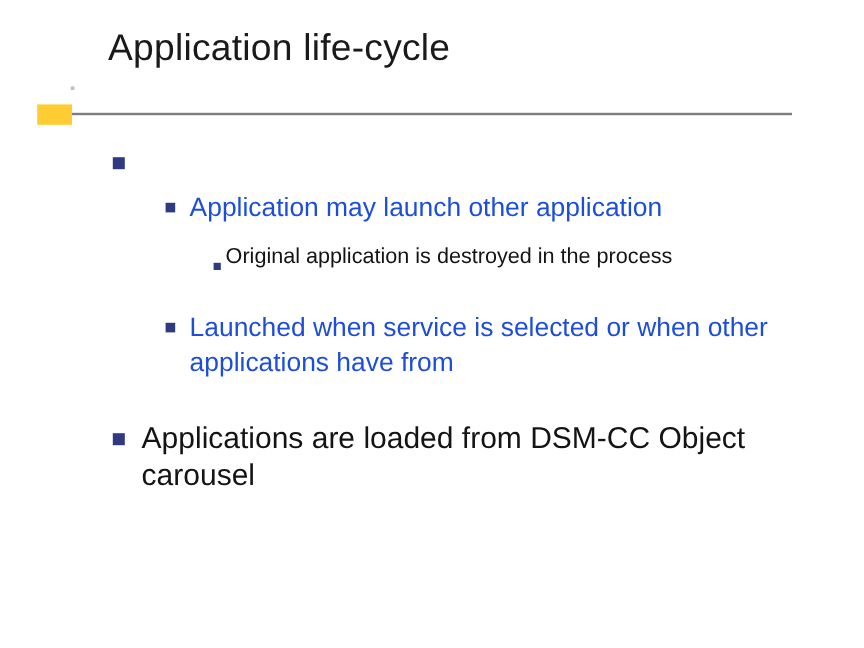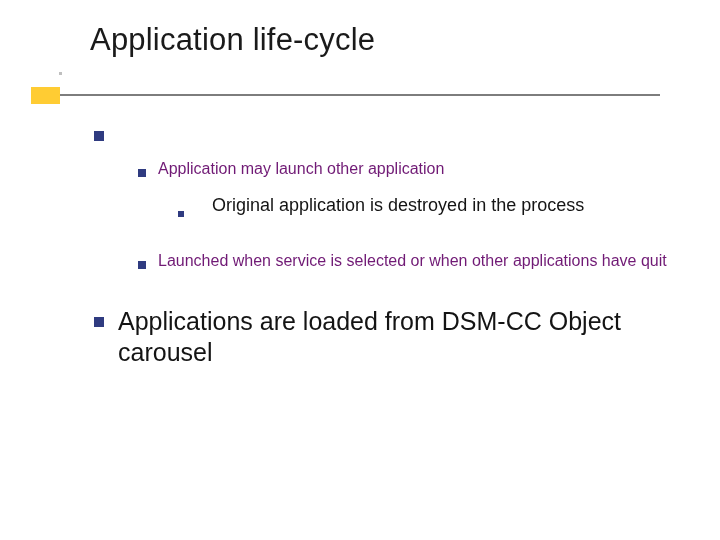--- a/index.html
+++ b/index.html
@@ -83,32 +83,32 @@
   .lvl2 {
     margin: 18px 0 0 44px;
   }
   .lvl2-row {
     display: flex;
     align-items: flex-start;
     gap: 12px;
     margin-bottom: 0;
   }
   .lvl2-text {
-    font-size: 16px;
+    font-size: 22px;
     line-height: 1.3;
-    color: #701a75;
+    color: #1d4ed8;
   }
 
   .lvl3 {
     margin: 14px 0 0 40px;
   }
   .lvl3-row {
     display: flex;
     align-items: flex-end;
-    gap: 28px;
+    gap: 4px;
   }
   .lvl3-text {
     font-size: 18px;
     line-height: 1.3;
     color: #141414;
   }
 
   .b1 {
     display: inline-block;
     flex: 0 0 auto;
@@ -165,21 +165,21 @@
             <span class="lvl3-text">Original application is destroyed in the process</span>
           </div>
         </div>
       </div>
     </div>
 
     <div class="lvl1 item-2">
       <div class="lvl2">
         <div class="lvl2-row">
           <span class="b2"></span>
-          <span class="lvl2-text">Launched when service is selected or when other applications have quit</span>
+          <span class="lvl2-text">Launched when service is selected or when other applications have from</span>
         </div>
       </div>
     </div>
 
     <div class="lvl1 item-3">
       <div class="lvl1-row">
         <span class="b1"></span>
         <span class="lvl1-text">Applications are loaded from DSM-CC Object carousel</span>
       </div>
     </div>

